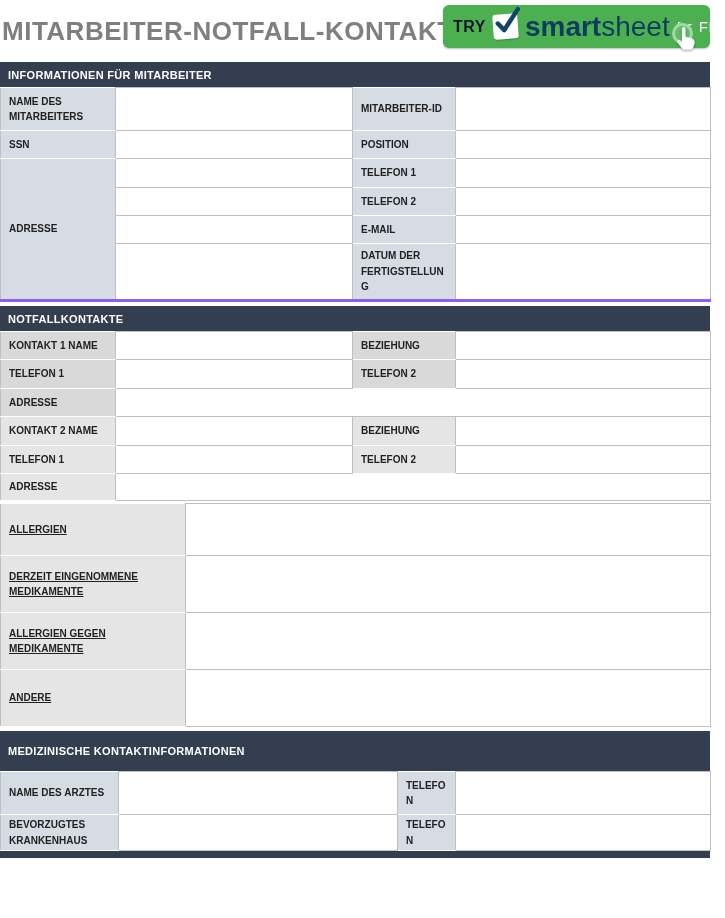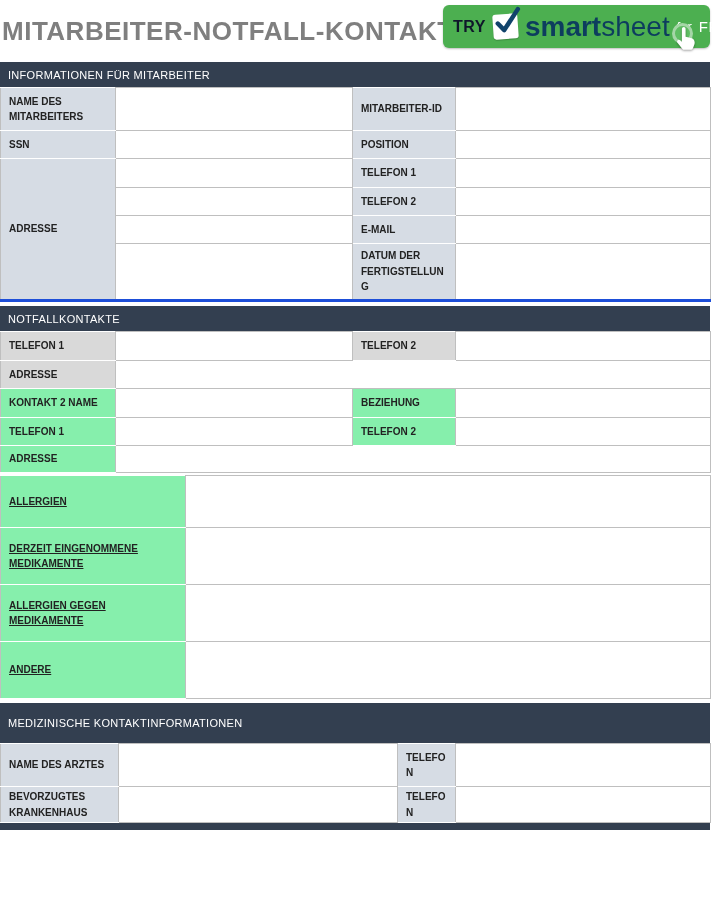--- a/index.html
+++ b/index.html
@@ -35,21 +35,21 @@
   .promo .free{color:#fff;font-size:15px;letter-spacing:.5px;}
   .cursor-wrap{position:absolute;right:6px;top:16px;width:34px;height:40px;}
   .cursor-ring{
     position:absolute;left:2px;top:2px;width:15px;height:15px;border-radius:50%;
     background:#5fbe63;border:3px solid #a5d6a7;
   }
   .cursor-wrap svg{position:absolute;left:4px;top:4px;filter:drop-shadow(0 1px 1px rgba(0,0,0,.35));}
 
   
   .sec-header{
-    background:#333f50;color:#ffffff;font-weight:normal;font-size:11px;
+    background:#333f50;color:#ffffff;font-weight:bold;font-size:11px;
     letter-spacing:.3px;height:25px;display:flex;align-items:center;
     padding:0 8px;box-sizing:border-box;width:710px;
   }
   .gap{height:4px;}
   .gap2{height:2px;}
   .comments-header{
     background:#1b1f29;color:#fff;font-size:11px;font-weight:normal;
     width:710px;box-sizing:border-box;padding:4px 8px;line-height:1.45;
     min-height:35px;
   }
@@ -59,22 +59,22 @@
   table{border-collapse:collapse;table-layout:fixed;width:710px;}
   td{
     border:1px solid #bfbfbf;padding:2px 8px;font-size:10px;font-weight:bold;
     color:#222;vertical-align:middle;box-sizing:border-box;line-height:1.55;
     overflow-wrap:break-word;word-break:break-word;
   }
   td.field{background:#ffffff;}
   td.lbl{border-top-color:#fff;border-bottom-color:#fff;}
   .lbl-blue{background:#d6dce4;}
   .lbl-gray{background:#d9d9d9;}
-  .lbl-light{background:#86efac;}
-  .sec1{border-bottom:3px solid #1d4ed8;}
+  .lbl-light{background:#e5e5e5;}
+  .sec1{border-bottom:3px solid #8b5cf6;}
   .lblspan{display:block;max-width:135px;text-decoration:underline;}
   
   .h43 td{height:43px}.h28 td{height:28px}.h29 td{height:29px}.h57 td{height:57px}
   .h27 td{height:27px}.h52 td{height:52px}.h42 td{height:42px}.h36 td{height:36px}
 
   .bottom-bar{width:710px;height:7px;background:#333f50;}
 </style>
 </head>
 <body>
 
@@ -150,20 +150,26 @@
 
   <div class="sec-header">NOTFALLKONTAKTE</div>
   <table>
     <colgroup>
         <col style="width:115px">
         <col style="width:237px">
         <col style="width:103px">
         <col style="width:255px">
       </colgroup>
     <tbody>
+        <tr class="h28">
+      <td class="lbl lbl-gray">KONTAKT 1 NAME</td>
+      <td class="field"></td>
+      <td class="lbl lbl-gray">BEZIEHUNG</td>
+      <td class="field"></td>
+    </tr>
     <tr class="h29">
       <td class="lbl lbl-gray">TELEFON 1</td>
       <td class="field"></td>
       <td class="lbl lbl-gray">TELEFON 2</td>
       <td class="field"></td>
     </tr>
     <tr class="h28">
       <td class="lbl lbl-gray">ADRESSE</td>
       <td class="field" colspan="3"></td>
     </tr>

